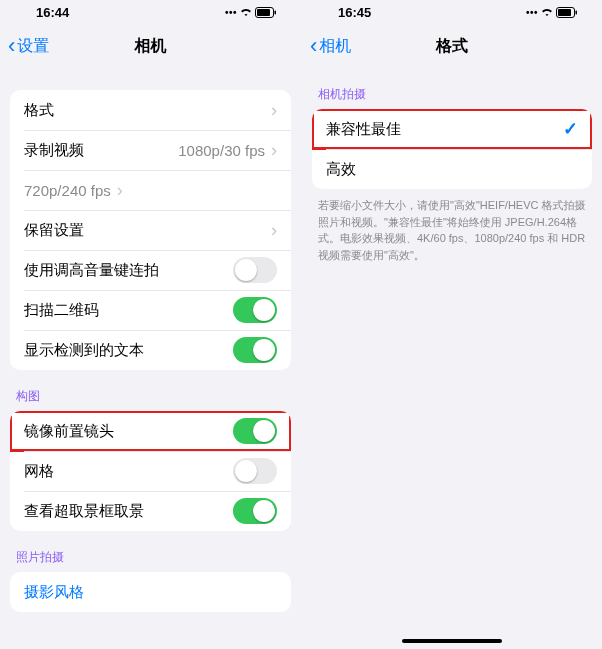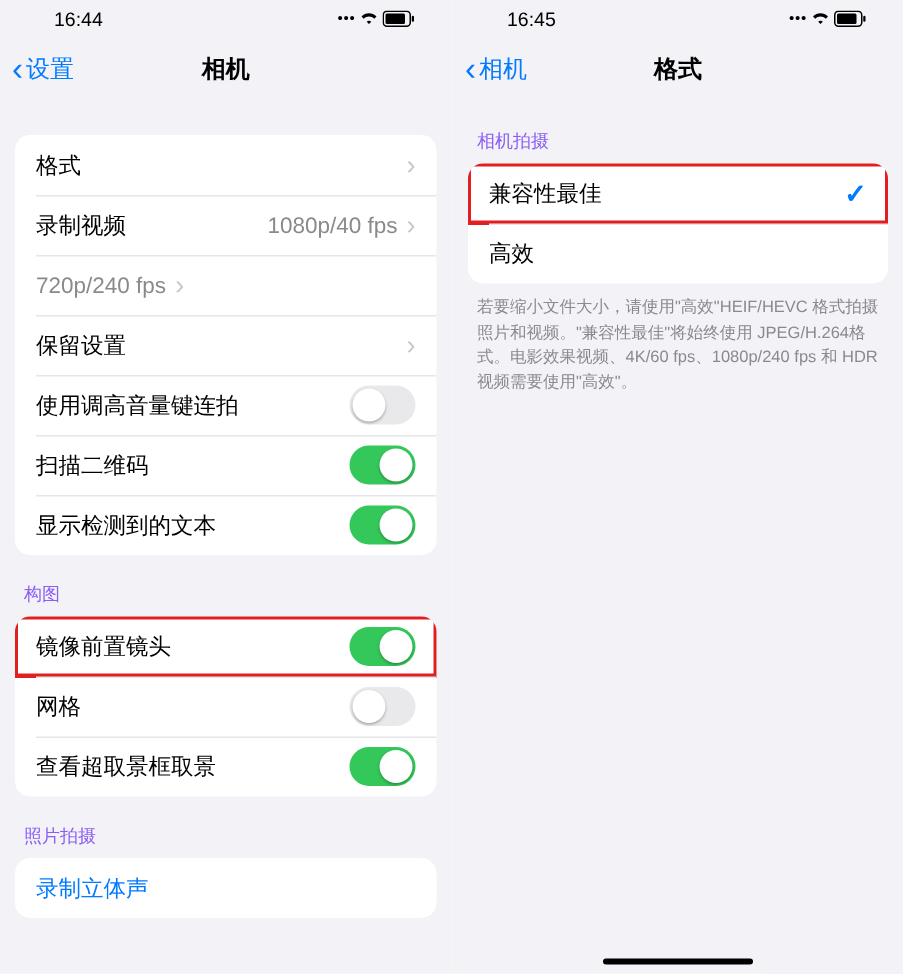--- a/index.html
+++ b/index.html
@@ -1,21 +1,21 @@
 <!DOCTYPE html>
 <html><head>
 <meta charset="utf-8">
 <style>
   * { box-sizing: border-box; margin: 0; padding: 0; font-family: -apple-system, "Helvetica Neue", Arial, sans-serif; }
   body { background: #fff; width: 602px; height: 649px; overflow: hidden; }
   .wrap { display: flex; }
   .phone { width: 301px; height: 649px; position: relative; background: #f2f2f7; overflow: hidden; }
   .phone + .phone { border-left: 1px solid #fff0; } 
   
-  .statusbar { height: 24px; display: flex; align-items: center; justify-content: space-between; padding: 0 24px 0 36px; font-size: 13px; font-weight: 400; color: #000; background: #f2f2f7; }
+  .statusbar { height: 24px; display: flex; align-items: center; justify-content: space-between; padding: 0 24px 0 36px; font-size: 13px; font-weight: 700; color: #000; background: #f2f2f7; }
   .sb-right { display: flex; align-items: center; gap: 2px; }
   .sb-dots { font-size: 10px; letter-spacing: 0.5px; }
   
   .nav { height: 44px; display: flex; align-items: center; position: relative; background: #f2f2f7; }
   .back { display: flex; align-items: center; color: #007aff; font-size: 16px; padding-left: 8px; cursor: pointer; }
   .back-chev { font-size: 22px; line-height: 1; margin-right: 2px; }
   .nav-title { position: absolute; left: 0; right: 0; text-align: center; font-size: 16px; font-weight: 600; color: #000; pointer-events: none; }
   
   .section-header { font-size: 12px; color: #8b5cf6; padding: 18px 16px 6px; }
   .group { background: #fff; margin: 0 10px; border-radius: 10px; overflow: hidden; }
@@ -68,21 +68,21 @@
       <div class="nav-title">相机</div>
     </div>
 
     <div class="group first">
       <div class="row">
         <span class="row-label">格式</span>
         <span class="chev">›</span>
       </div>
       <div class="row">
         <span class="row-label">录制视频</span>
-        <span class="row-detail">1080p/40 fps</span>
+        <span class="row-detail">1080p/30 fps</span>
         <span class="chev">›</span>
       </div>
       <div class="row">
         <span class="row-detail">720p/240 fps</span>
         <span class="chev">›</span>
       </div>
       <div class="row">
         <span class="row-label">保留设置</span>
         <span class="chev">›</span>
       </div>
@@ -124,21 +124,21 @@
         <span class="row-label">查看超取景框取景</span>
         <span class="toggle on">
             <span class="knob"></span>
           </span>
       </div>
     </div>
 
     <div class="section-header">照片拍摄</div>
     <div class="group">
       <div class="row">
-        <span class="row-label link">录制立体声</span>
+        <span class="row-label link">摄影风格</span>
       </div>
     </div>
 
   </div>
 
   <div class="phone">
     <div class="statusbar">
       <span>16:45</span>
       <span class="sb-right">
         <span class="sb-dots">•••</span>

